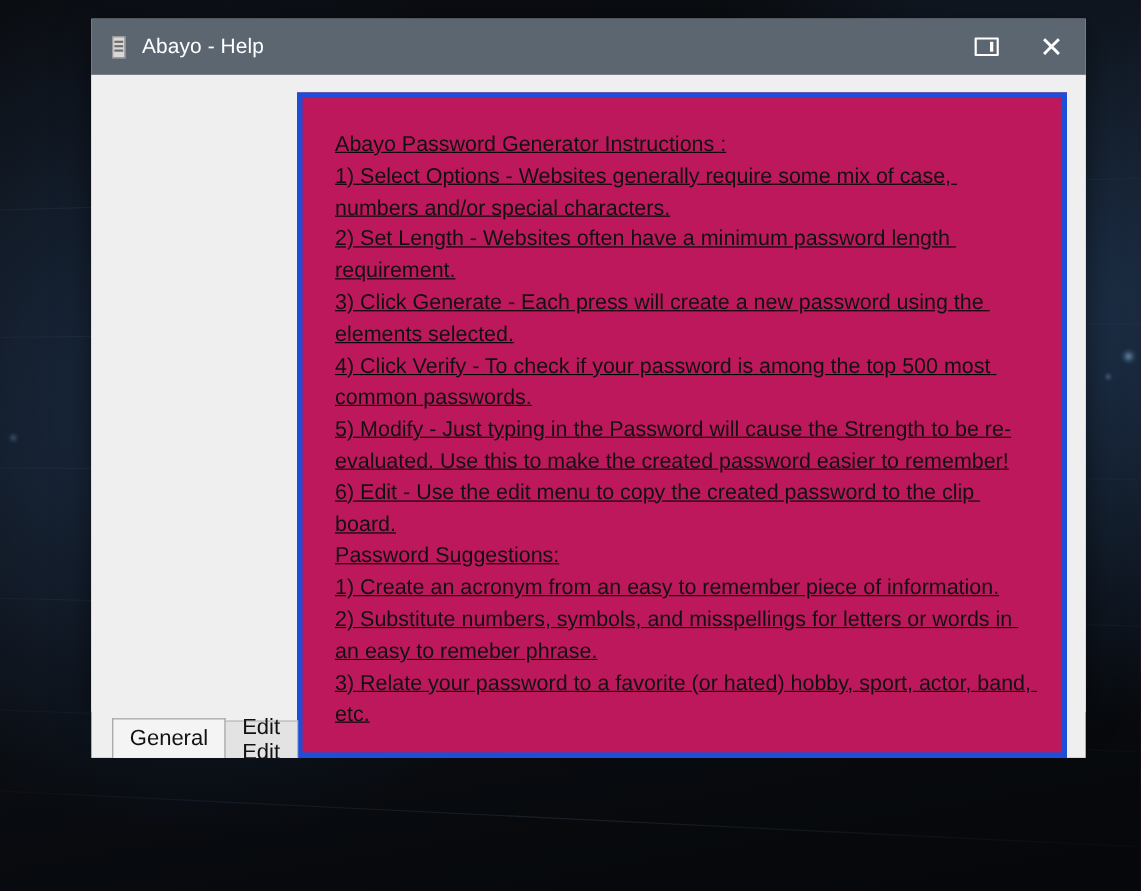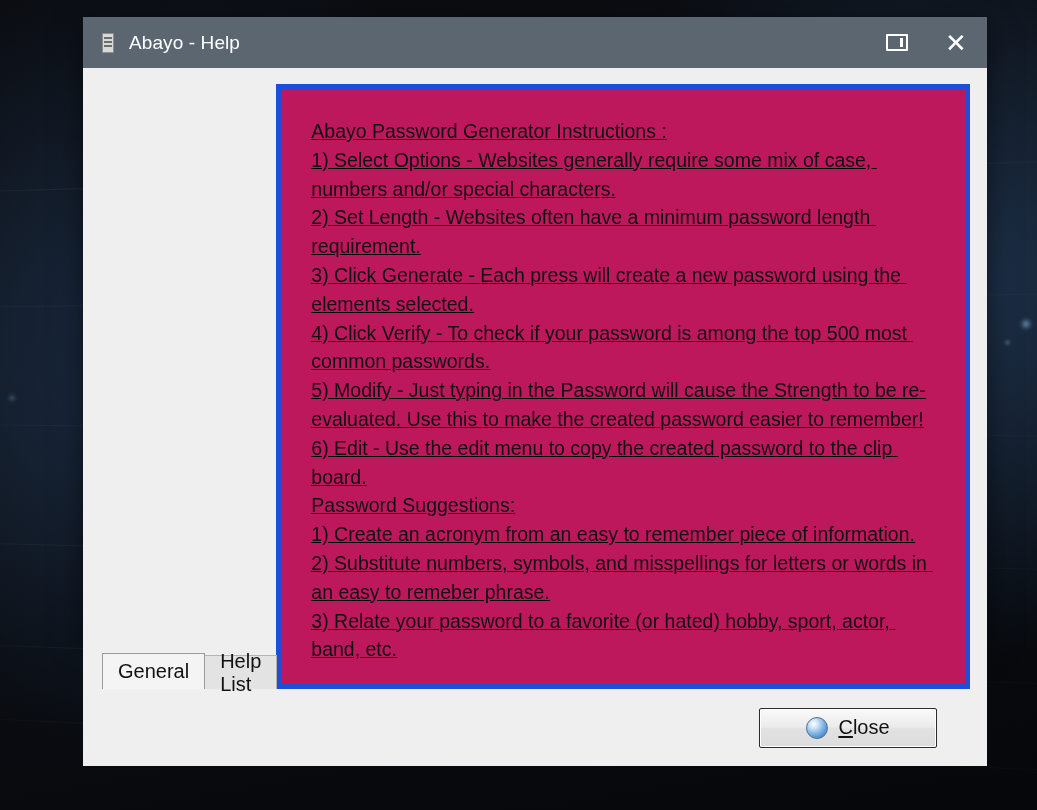--- a/index.html
+++ b/index.html
@@ -262,40 +262,34 @@
     </div>
   </div>
 
   <div class="content">
 
     <div class="tabstrip">
       <div class="tab active">
         <span>General</span>
       </div>
       <div class="tab">
-        <span>Help List</span>
+        <span>Edit Edit</span>
       </div>
     </div>
 
     <div class="tabpage">
       <div class="instructions">Abayo Password Generator Instructions :
 1) Select Options - Websites generally require some mix of case, numbers and/or special characters.
 2) Set Length - Websites often have a minimum password length requirement.
 3) Click Generate - Each press will create a new password using the elements selected.
 4) Click Verify - To check if your password is among the top 500 most common passwords.
 5) Modify - Just typing in the Password will cause the Strength to be re-evaluated. Use this to make the created password easier to remember!
 6) Edit - Use the edit menu to copy the created password to the clip board.
 Password Suggestions:
 1) Create an acronym from an easy to remember piece of information.
 2) Substitute numbers, symbols, and misspellings for letters or words in an easy to remeber phrase.
 3) Relate your password to a favorite (or hated) hobby, sport, actor, band, etc.</div>
     </div>
 
   </div>
 
-  <div class="footer">
-    <div class="close-button">
-      <span class="orb"></span>
-      <span class="lbl"><u>C</u><span>lose</span></span>
-    </div>
-  </div>
 
 </div>
 
 </body></html>

